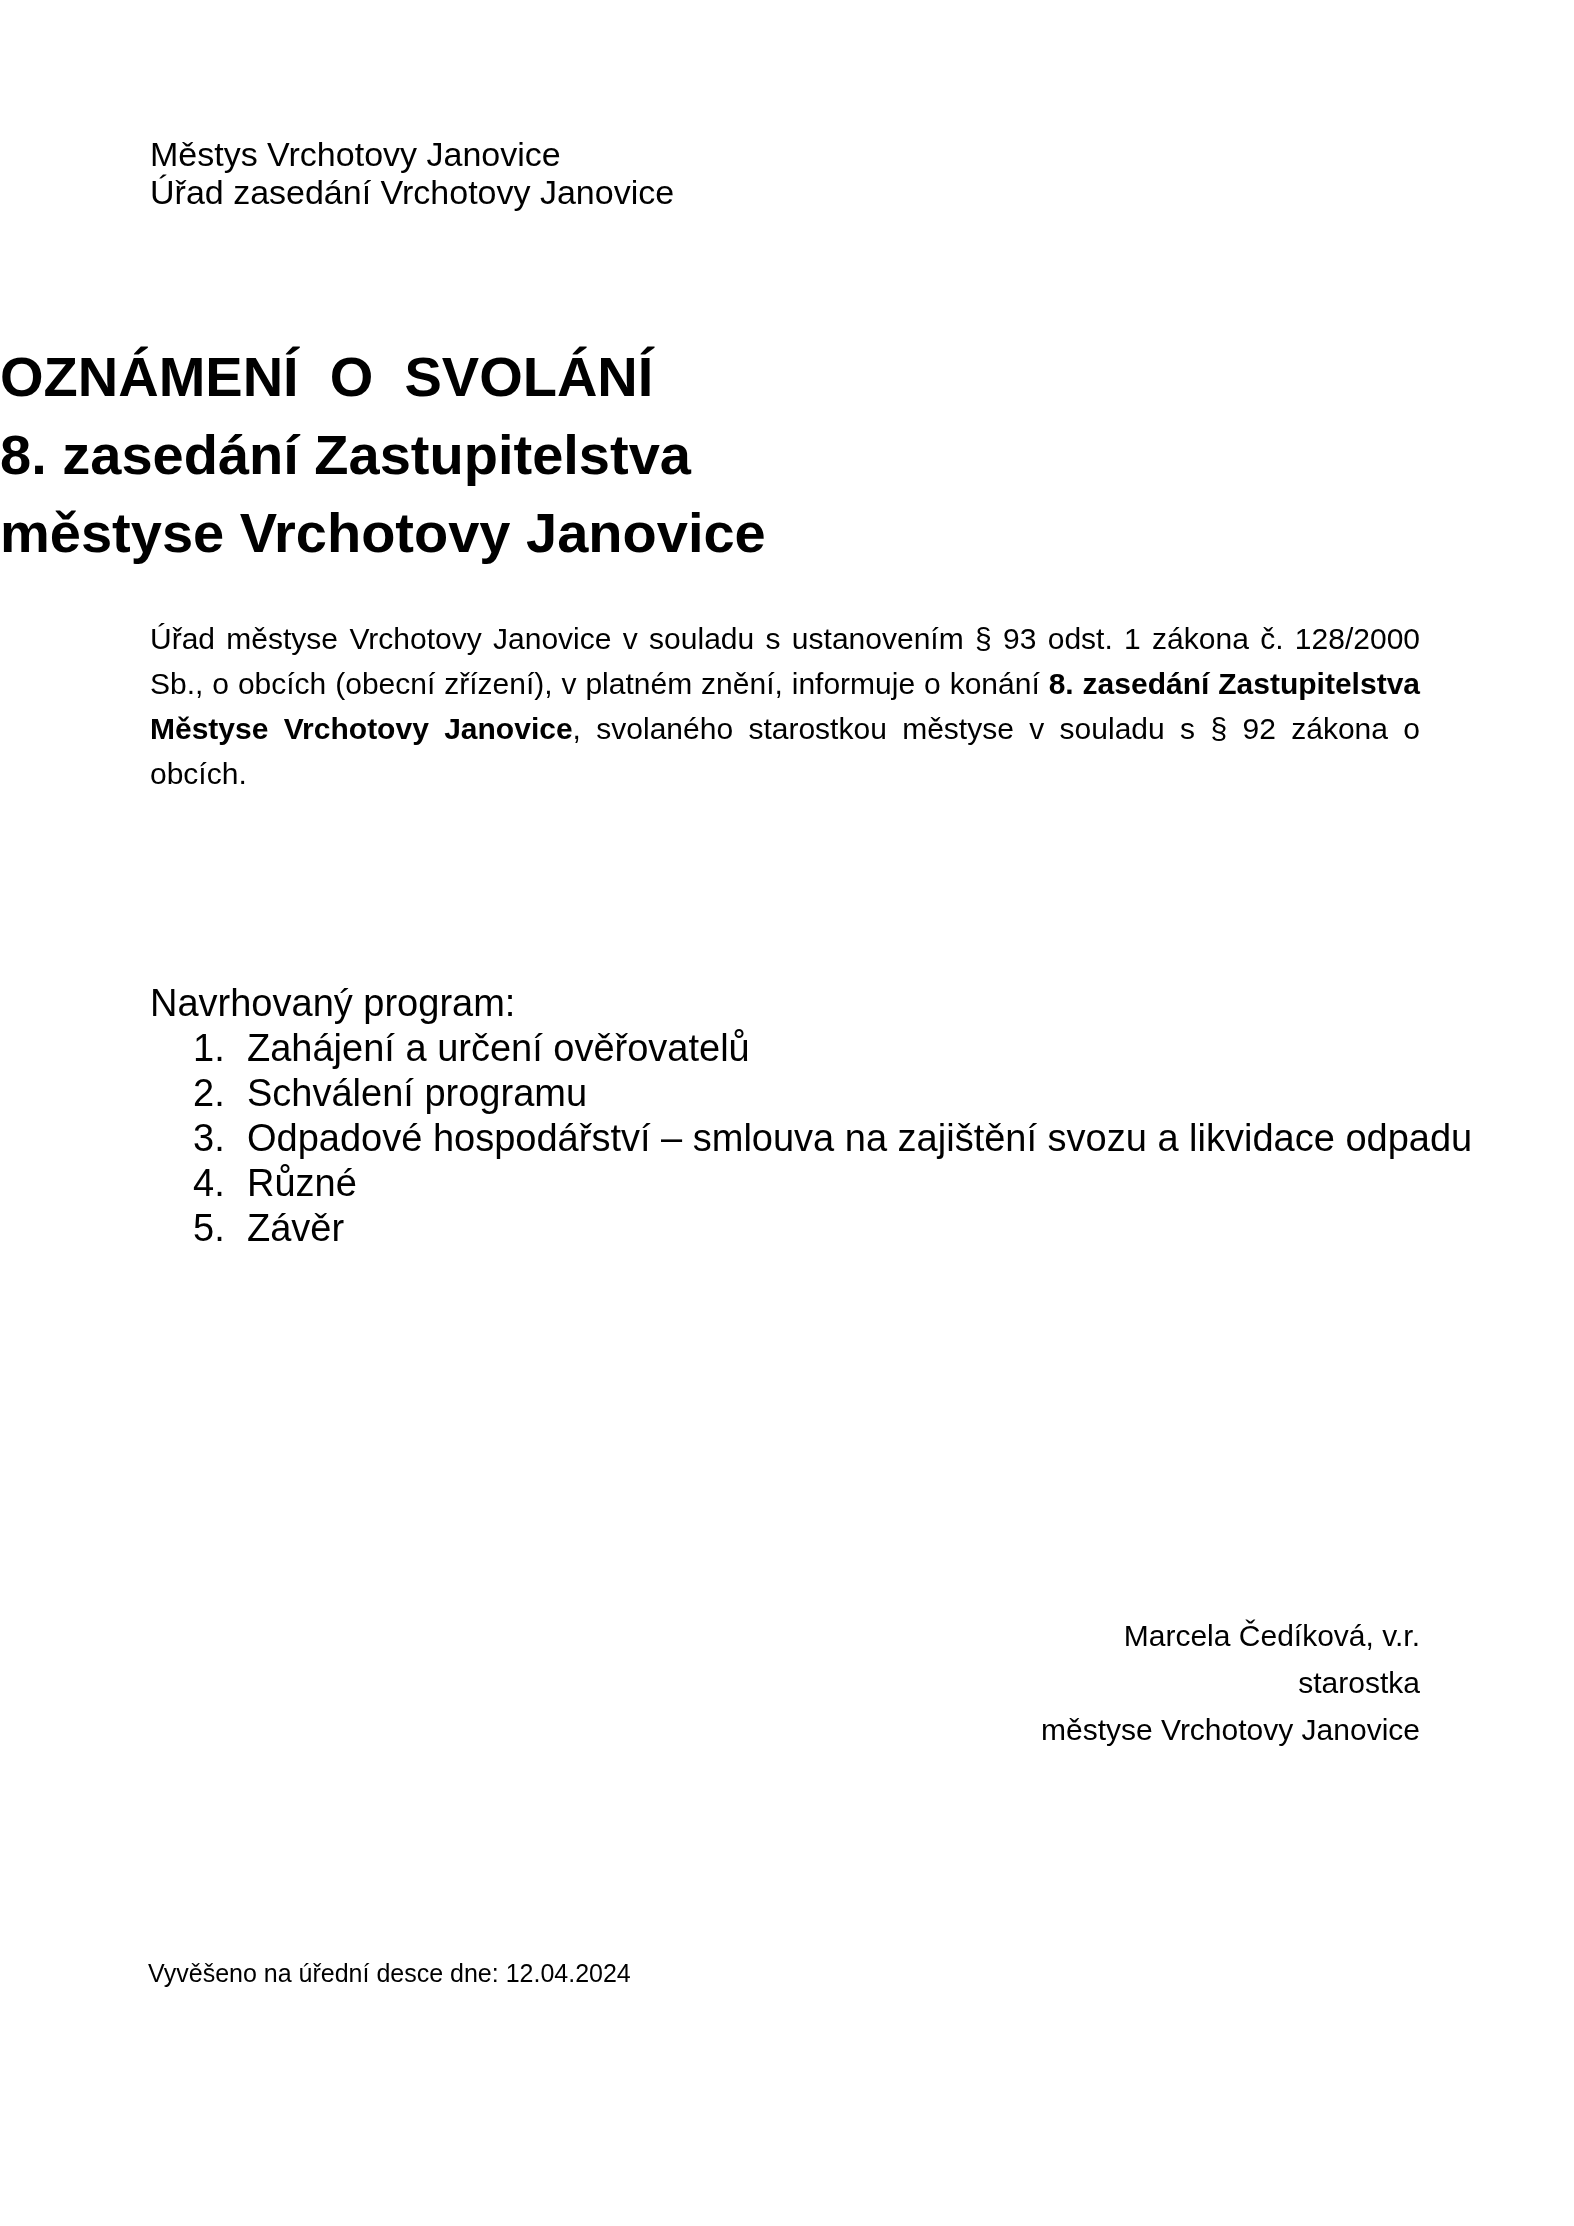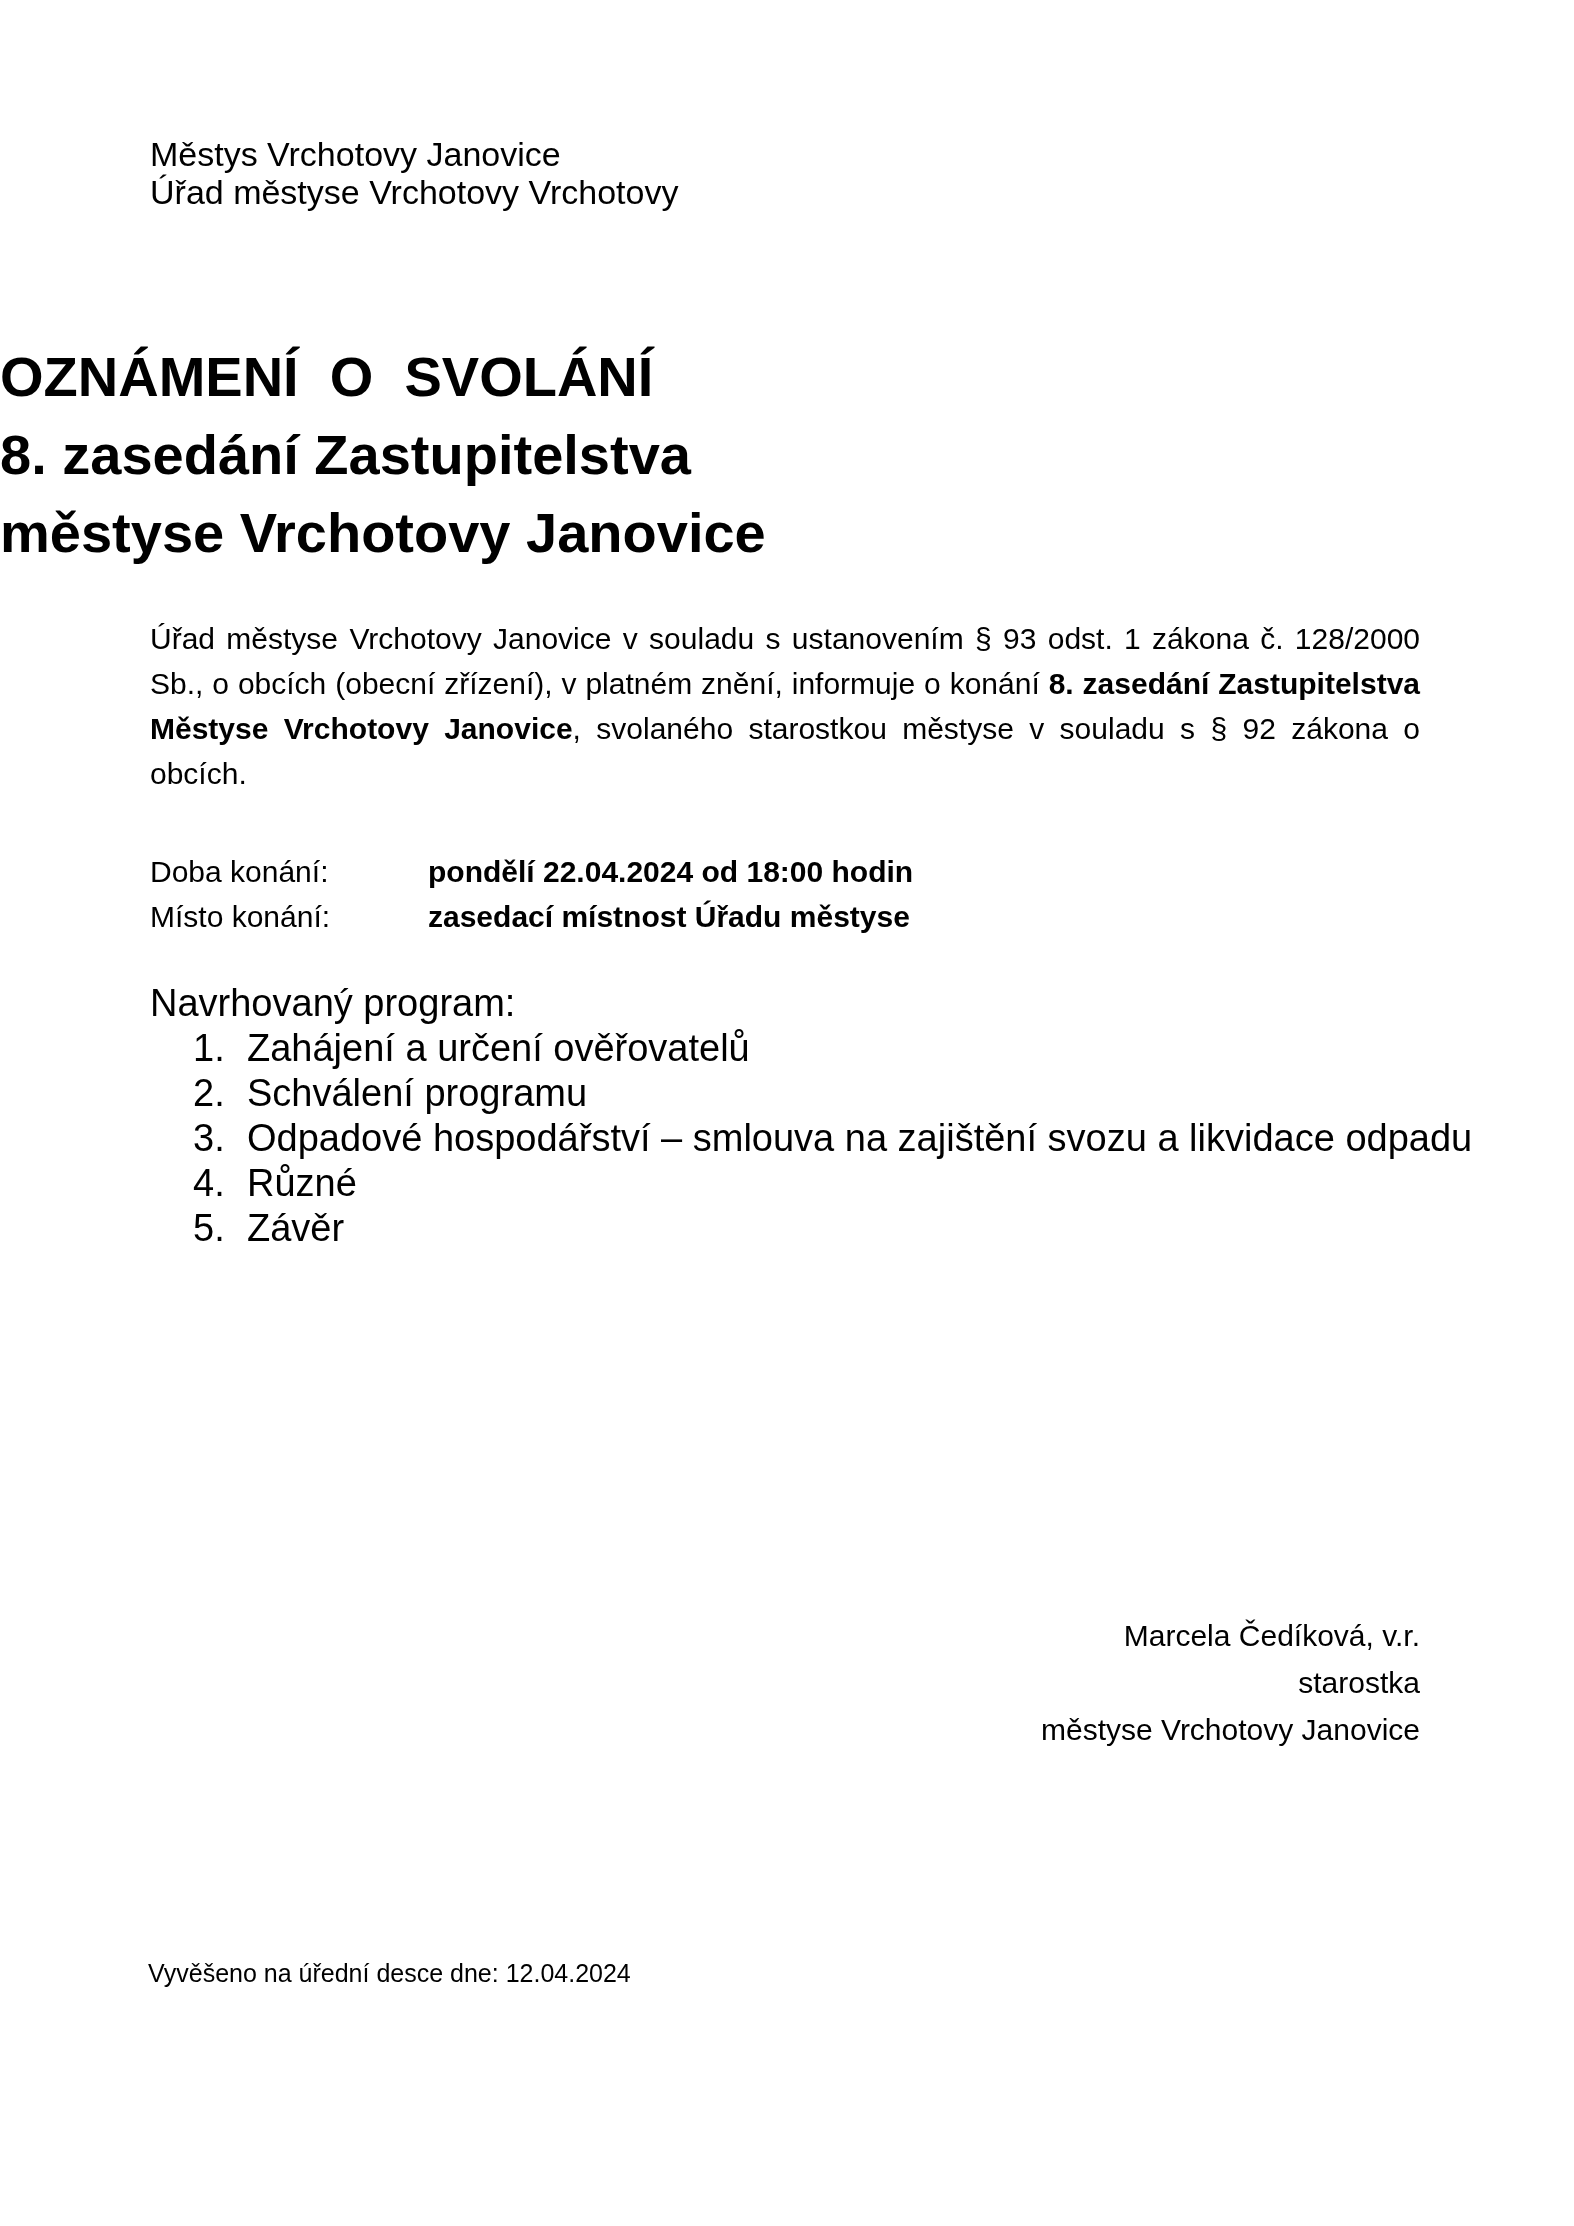--- a/index.html
+++ b/index.html
@@ -114,39 +114,31 @@
     line-height: 33px;
   }
 </style>
 </head>
 <body>
 
 <div class="page">
 
   <header class="letterhead">
     <div>Městys Vrchotovy Janovice</div>
-    <div>Úřad městyse Vrchotovy Vrchotovy</div>
+    <div>Úřad zasedání Vrchotovy Janovice</div>
   </header>
 
   <h1 class="title">
     <span class="title-line">OZNÁMENÍ  O  SVOLÁNÍ</span>
     <span class="title-line">8. zasedání Zastupitelstva</span>
     <span class="title-line">městyse Vrchotovy Janovice</span>
   </h1>
 
   <p class="intro"><span>Úřad městyse Vrchotovy Janovice v souladu s ustanovením § 93 odst. 1 zákona č. 128/2000 Sb., o obcích (obecní zřízení), v platném znění, informuje o konání </span><span class="b">8. zasedání Zastupitelstva Městyse Vrchotovy Janovice</span><span>, svolaného starostkou městyse v souladu s § 92 zákona o obcích.</span></p>
 
-  <section class="info">
-    <div class="info-row">
-      <span class="info-label">Doba konání:</span><span class="info-value">pondělí 22.04.2024 od 18:00 hodin</span>
-    </div>
-    <div class="info-row">
-      <span class="info-label">Místo konání:</span><span class="info-value">zasedací místnost Úřadu městyse</span>
-    </div>
-  </section>
 
   <section class="program">
     <div class="program-heading">Navrhovaný program:</div>
     <ol class="program-list">
       <li class="program-item">
         <span class="num">1.</span><span class="itext">Zahájení a určení ověřovatelů</span>
       </li>
       <li class="program-item">
         <span class="num">2.</span><span class="itext">Schválení programu</span>
       </li>

